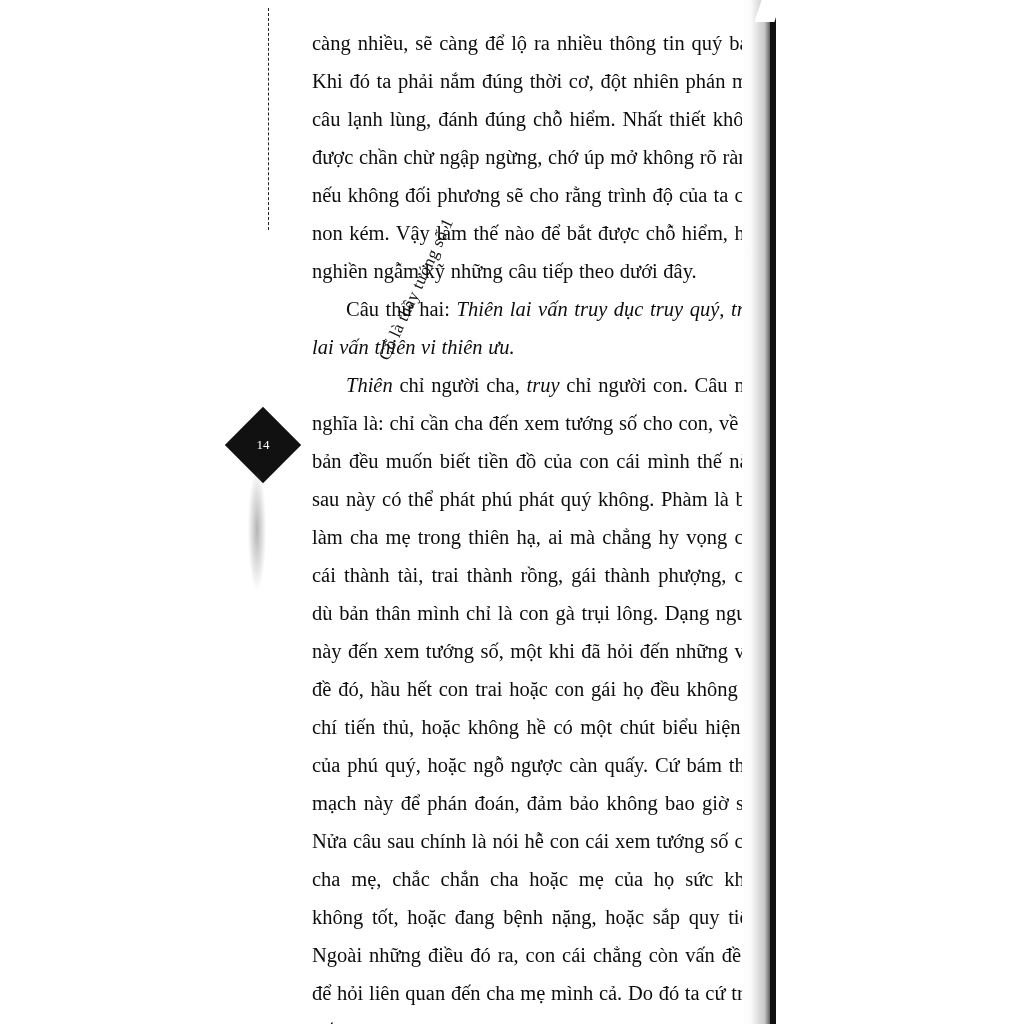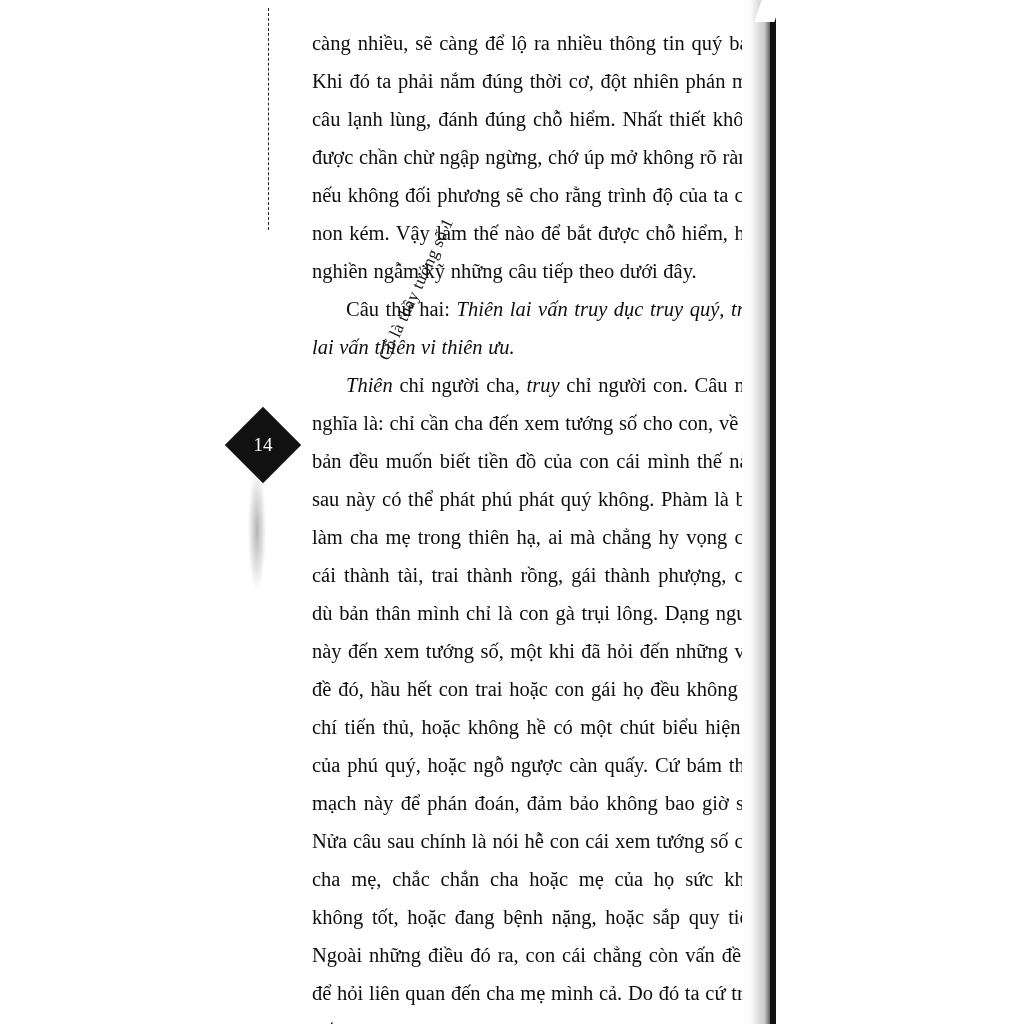--- a/index.html
+++ b/index.html
@@ -102,21 +102,21 @@
     position: absolute;
     left: 236px;
     top: 418px;
     width: 54px;
     height: 54px;
     display: flex;
     align-items: center;
     justify-content: center;
     color: #ffffff;
     font-family: "Liberation Serif", serif;
-    font-size: 19px;
+    font-size: 13px;
   }
 
   
   .column {
     position: absolute;
     left: 312px;
     top: 24px;
     width: 452px;
   }
 

